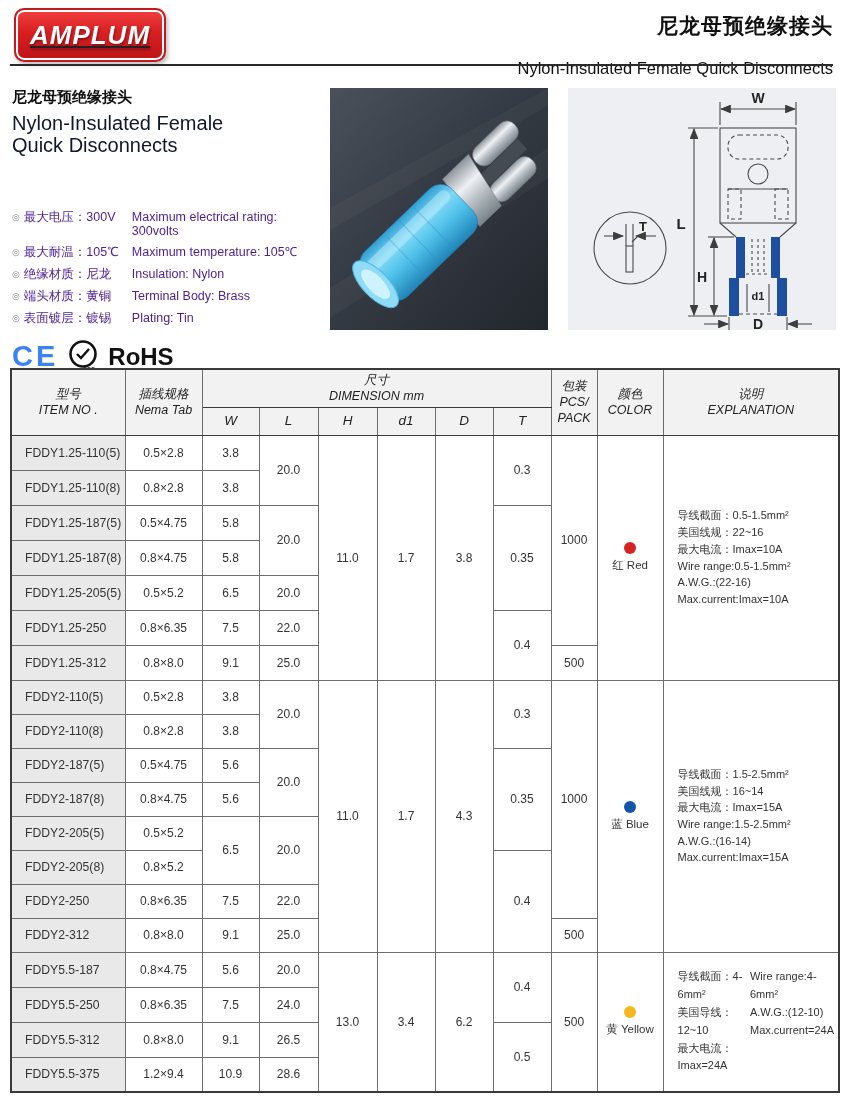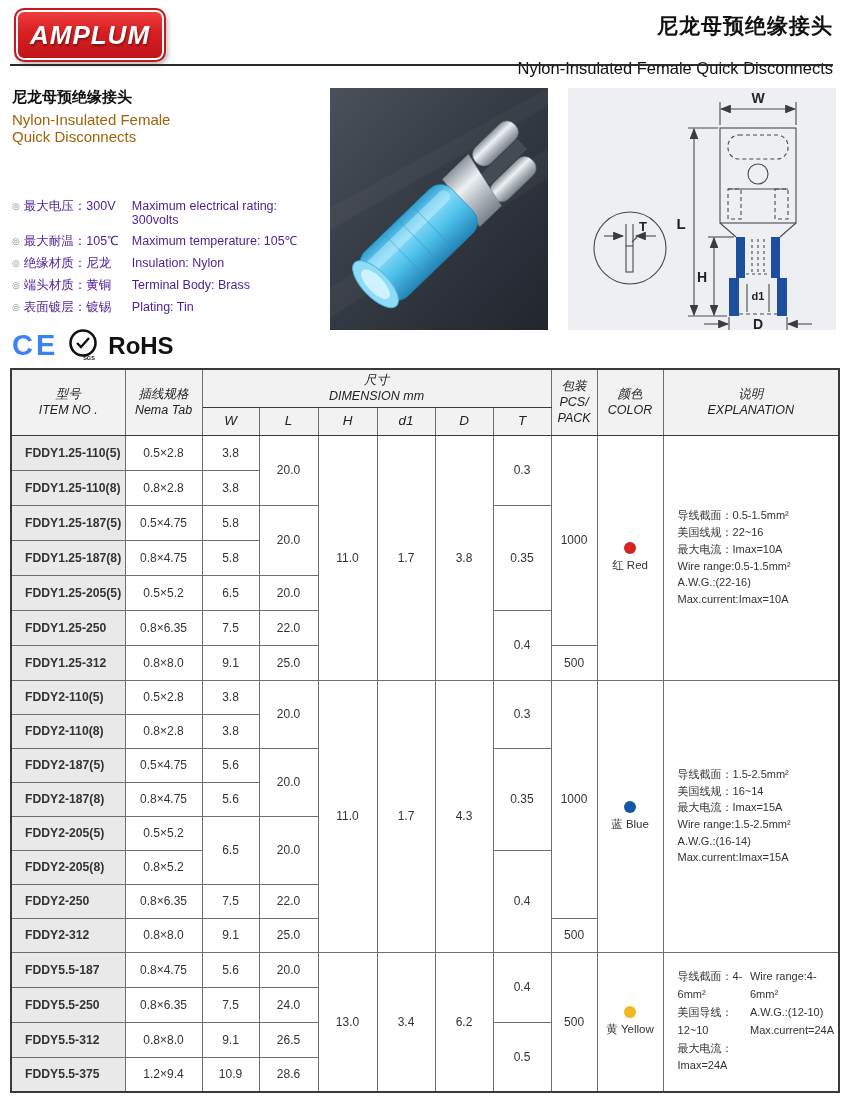--- a/index.html
+++ b/index.html
@@ -5,31 +5,31 @@
   * { box-sizing: border-box; margin: 0; padding: 0; }
   body { width: 843px; height: 1100px; background: #fff; font-family: "Liberation Sans", sans-serif; color: #222; }
   .page { position: relative; width: 843px; height: 1100px; overflow: hidden; background: #fff; }
 
   
   .hdr-band { position: absolute; top: 8px; left: 14px; right: 10px; display: flex; justify-content: space-between; align-items: flex-start; }
   .logo { width: 152px; height: 54px; border-radius: 10px;
           background: linear-gradient(180deg, #f14040 0%, #d81f22 45%, #bf1418 100%);
           box-shadow: inset 0 0 0 2px #fff, inset 0 0 0 5px rgba(191,20,24,.0), 2px 3px 4px rgba(0,0,0,.25);
           border: 2px solid #c41a1d;
-          display: flex; align-items: center; justify-content: center; }
+          display: flex; align-items: center; justify-content: center; text-decoration: underline; }
   .logo span { color: #fff; font-style: italic; font-weight: 800; font-size: 26px; letter-spacing: 1px; text-shadow: 1px 2px 2px rgba(0,0,0,.35); }
   .hdr-titles { text-align: right; padding-top: 4px; }
   .hdr-zh { font-size: 21px; font-weight: bold; letter-spacing: 1px; color: #111; }
   .hdr-en { font-size: 16.5px; color: #111; margin-top: 19px; }
   .hdr-rule { position: absolute; top: 64px; left: 10px; right: 10px; border-top: 2px solid #2b2b2b; }
 
   
   .info { position: absolute; left: 12px; top: 88px; width: 306px; }
   .p-zh { font-size: 15px; font-weight: bold; color: #111; }
-  .p-en { font-size: 15px; color: #a16207; line-height: 1.12; margin-top: 5px; }
+  .p-en { font-size: 20px; color: #0f172a; line-height: 1.12; margin-top: 5px; }
   .specs { margin-top: 52px; }
   .spec-row { display: flex; align-items: baseline; margin-bottom: 5px; font-size: 12.5px; color: #4c1d95; }
   .bullet { font-size: 9px; color: #8a8a8a; margin-right: 4px; position: relative; top: -1px; }
   .bullet::before { content: "◎"; }
   .spec-zh { width: 108px; }
   .spec-en { flex: 1; }
   .certs { margin-top: 13px; display: flex; align-items: center; gap: 9px; }
   .ce { font-size: 29px; font-weight: 800; letter-spacing: 3px; color: #3b82f6; }
   .rohs { font-size: 24px; font-weight: 800; color: #111; }
 
@@ -40,21 +40,21 @@
   table.spec { position: absolute; left: 10px; top: 368px; width: 824px; border-collapse: collapse; table-layout: fixed;
                border: 2px solid #3a3a3a; font-size: 12px; color: #333; }
   table.spec th, table.spec td { border: 1px solid #6e6e6e; }
   thead th { background: #f2f2f2; font-weight: normal; font-size: 12.5px; line-height: 1.3; color: #222; padding: 2px 0; }
   thead tr:first-child th { height: 34px; }
   thead tr:last-child th { height: 28px; font-size: 13.5px; }
   thead tr:last-child th, thead tr:first-child th { border-bottom-color: #3a3a3a; font-style: italic; }
   tbody tr { height: 35px; }
   tbody tr:nth-child(n+8):nth-child(-n+15) { height: 34px; }
   tbody td { text-align: center; background: #fff; }
-  tbody td.item { background: #e9e9e9; text-align: left; padding-left: 13px; font-size: 12.2px; font-weight: bold; }
+  tbody td.item { background: #e9e9e9; text-align: left; padding-left: 13px; font-size: 12.2px; }
   tbody td.expl { text-align: left; padding: 6px 4px 6px 14px; font-size: 11px; line-height: 1.52; vertical-align: middle; }
   tbody td.expl .twocol { display: flex; gap: 7px; font-size: 11px; line-height: 1.62; }
   tbody td.colorcell { font-size: 11.5px; line-height: 1.3; }
   .dot { display: inline-block; width: 12px; height: 12px; border-radius: 50%; }
 </style>
 </head>
 <body>
 
 <div class="page">
 

